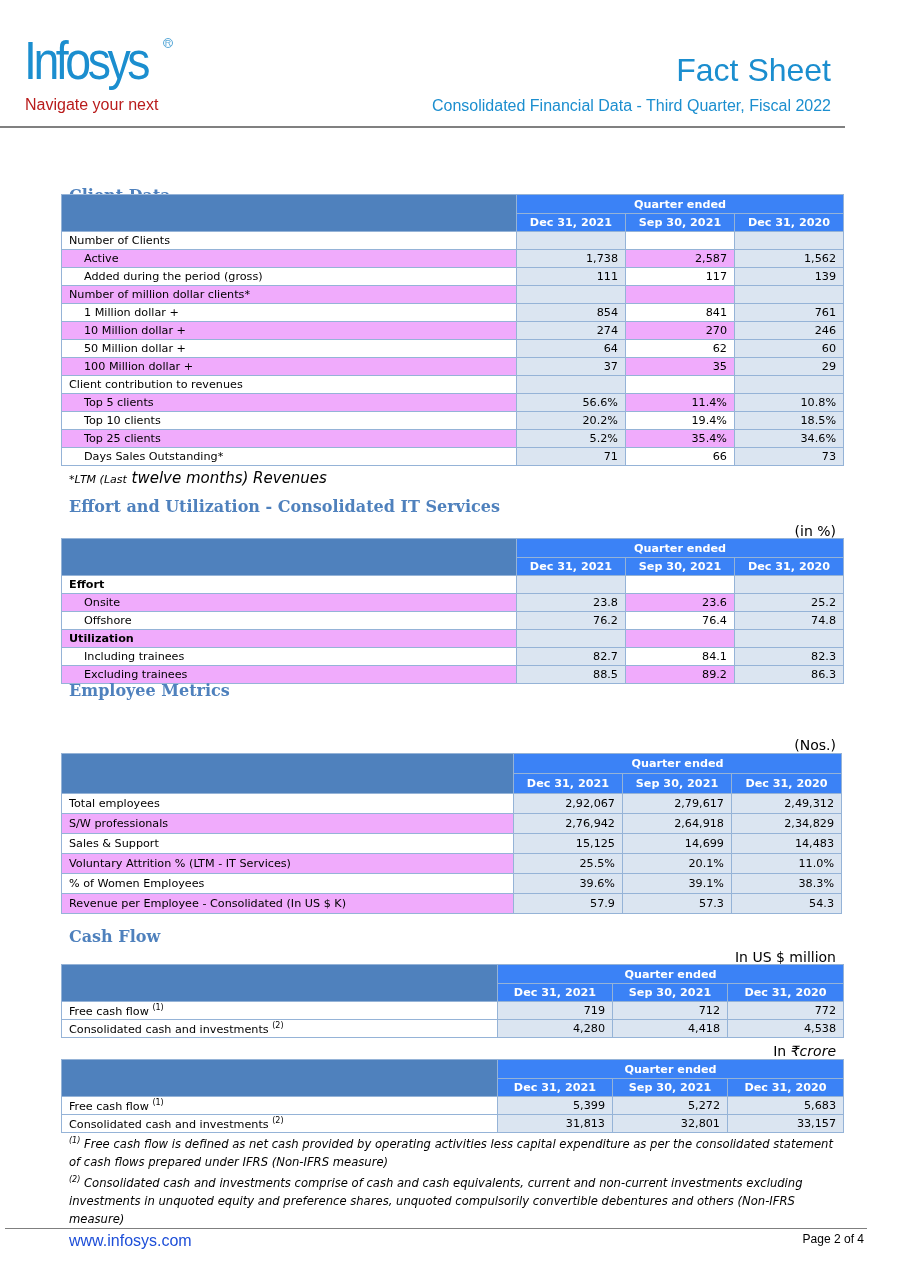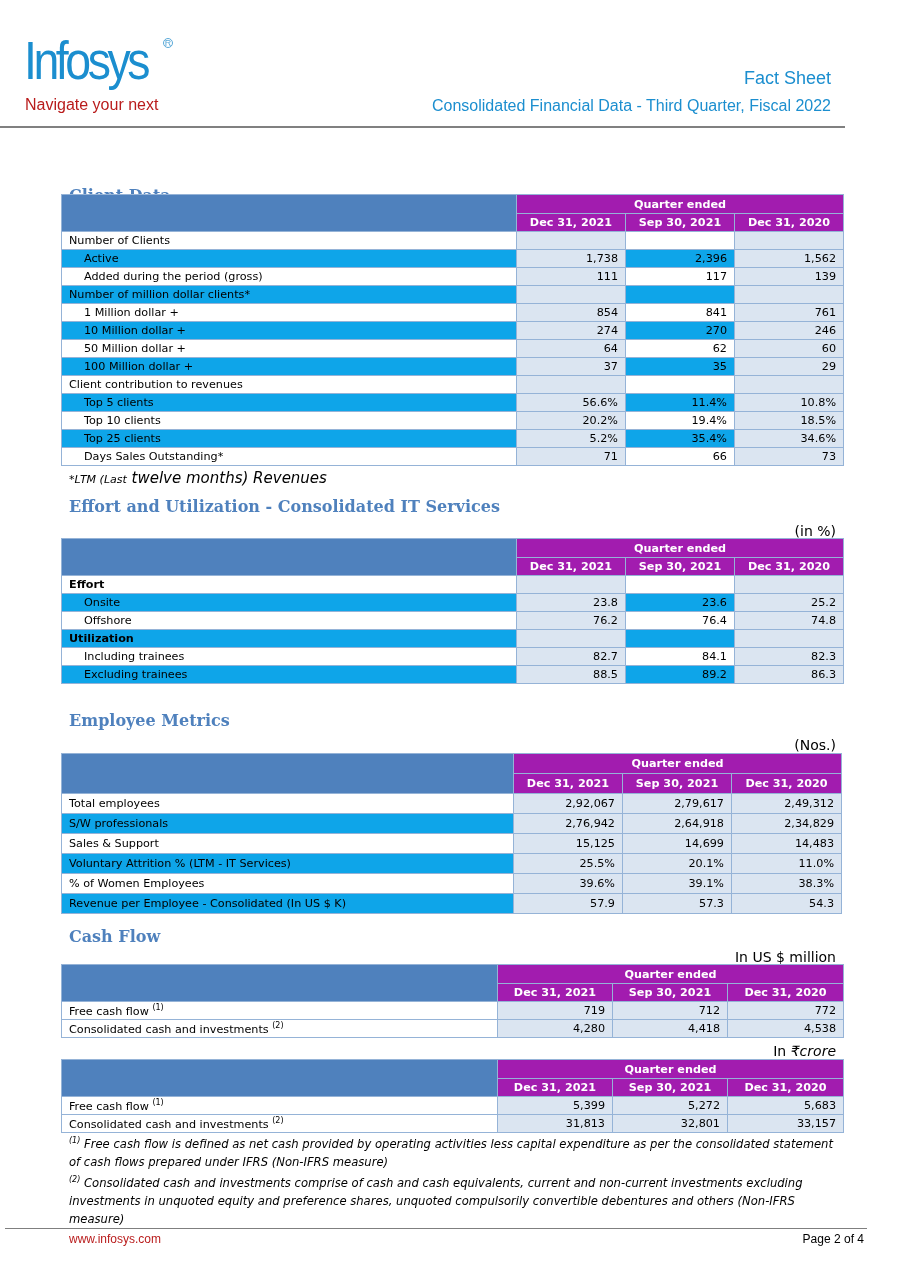--- a/index.html
+++ b/index.html
@@ -4,48 +4,48 @@
 <style>
   * { box-sizing: border-box; margin: 0; padding: 0; }
   html, body { width: 900px; height: 1272px; background: #ffffff; overflow: hidden; }
   body { position: relative; font-family: "Liberation Sans", sans-serif; color: #000; }
 
   .header { position: absolute; left: 0; top: 0; width: 900px; height: 130px; }
   .logo { position: absolute; left: 24px; top: 30px; width: 160px; height: 90px; }
   .logo-word { position: absolute; left: 0; top: 0; font-family: "Liberation Sans", sans-serif; font-size: 54px; letter-spacing: -4px; color: #1b8ecf; line-height: 60px; transform: scaleX(0.86); transform-origin: left top; }
   .logo-reg { position: absolute; left: 139px; top: 8px; font-size: 9px; color: #5aa9d8; border: 1px solid #5aa9d8; border-radius: 50%; width: 10px; height: 10px; line-height: 9px; text-align: center; }
   .logo-tag { position: absolute; left: 1px; top: 66px; font-size: 16px; color: #b91c1c; white-space: nowrap; }
-  .doc-title { position: absolute; right: 69px; top: 68px; font-size: 18px; color: #1b8ecf; text-align: right; }
+  .doc-title { position: absolute; right: 69px; top: 52px; font-size: 32px; color: #1b8ecf; text-align: right; }
   .doc-subtitle { position: absolute; right: 69px; top: 97px; font-size: 16px; color: #1b8ecf; text-align: right; white-space: nowrap; }
   .header-rule { position: absolute; left: 0; top: 126px; width: 845px; height: 2px; background: #808080; }
 
   .section-title { position: absolute; left: 69px; font-family: "DejaVu Serif", serif; font-weight: bold; font-size: 16px; color: #4f81bd; }
   .unit-note { position: absolute; right: 64px; font-family: "DejaVu Sans", sans-serif; font-size: 14px; color: #000; text-align: right; }
   .unit-note i { font-style: italic; }
 
   table.fact { position: absolute; border-collapse: collapse; font-family: "DejaVu Sans", sans-serif; font-size: 11.2px; table-layout: fixed; }
   table.fact td, table.fact th { border: 1.5px solid #95b3d7; padding: 0 7px; white-space: nowrap; overflow: hidden; }
-  table.fact th { background: #a21caf; color: #ffffff; font-weight: bold; text-align: center; }
+  table.fact th { background: #3b82f6; color: #ffffff; font-weight: bold; text-align: center; }
   table.fact th.blank { background: #4f81bd; }
   table.fact td.label { text-align: left; }
   table.fact td.label.indent { padding-left: 22px; }
   table.fact td.label.bold { font-weight: bold; }
   table.fact td.num { text-align: right; }
-  table.fact tr.shade td { background: #0ea5e9; }
+  table.fact tr.shade td { background: #f0abfc; }
   table.fact tr.plain td { background: #ffffff; }
   table.fact td.blue { background: #dbe5f1 !important; }
 
   .footnote-small { position: absolute; left: 69px; font-family: "DejaVu Sans", sans-serif; font-size: 11px; font-style: italic; color: #000; }
   .footnote-small .small { font-size: 15px; font-style: italic; }
 
   .notes { position: absolute; left: 69px; top: 1132px; width: 775px; font-family: "DejaVu Sans", sans-serif; font-size: 11.6px; font-style: italic; line-height: 18px; color: #000; }
   .notes sup { font-size: 8px; vertical-align: 5px; }
 
   .footer-rule { position: absolute; left: 5px; top: 1228px; width: 862px; height: 1px; background: #7f7f7f; }
-  .footer-left { position: absolute; left: 69px; top: 1232px; font-size: 12px; color: #b91c1c; }
+  .footer-left { position: absolute; left: 69px; top: 1232px; font-size: 16px; color: #1d4ed8; }
   .footer-right { position: absolute; right: 36px; top: 1232px; font-size: 12px; color: #000; }
   sup.fn { font-size: 8px; vertical-align: 5px; }
 </style>
 </head>
 <body>
 
 <div class="header">
   <div class="logo">
     <span class="logo-word">Infosys</span>
     <span class="logo-reg">R</span>
@@ -76,21 +76,21 @@
   </tr>
   <tr class="plain" style="height:18px;">
     <td class="label">Number of Clients</td>
     <td class="num blue"></td>
     <td class="num"></td>
     <td class="num blue"></td>
   </tr>
   <tr class="shade" style="height:18px;">
     <td class="label indent">Active</td>
     <td class="num blue">1,738</td>
-    <td class="num">2,396</td>
+    <td class="num">2,587</td>
     <td class="num blue">1,562</td>
   </tr>
   <tr class="plain" style="height:18px;">
     <td class="label indent">Added during the period (gross)</td>
     <td class="num blue">111</td>
     <td class="num">117</td>
     <td class="num blue">139</td>
   </tr>
   <tr class="shade" style="height:18px;">
     <td class="label">Number of million dollar clients*</td>
@@ -209,21 +209,21 @@
   </tr>
   <tr class="shade" style="height:18px;">
     <td class="label indent">Excluding trainees</td>
     <td class="num blue">88.5</td>
     <td class="num">89.2</td>
     <td class="num blue">86.3</td>
   </tr>
 </tbody>
   </table>
 
-<div class="section-title" style="top:711px;">Employee Metrics</div>
+<div class="section-title" style="top:681px;">Employee Metrics</div>
 <div class="unit-note" style="top:737px;">(Nos.)</div>
 <table class="fact" style="left:61px; top:753px; width:780px;">
   <colgroup>
       <col style="width:452px">
       <col style="width:109px">
       <col style="width:109px">
       <col style="width:110px">
     </colgroup>
   <tbody>
       <tr style="height:20px;">

